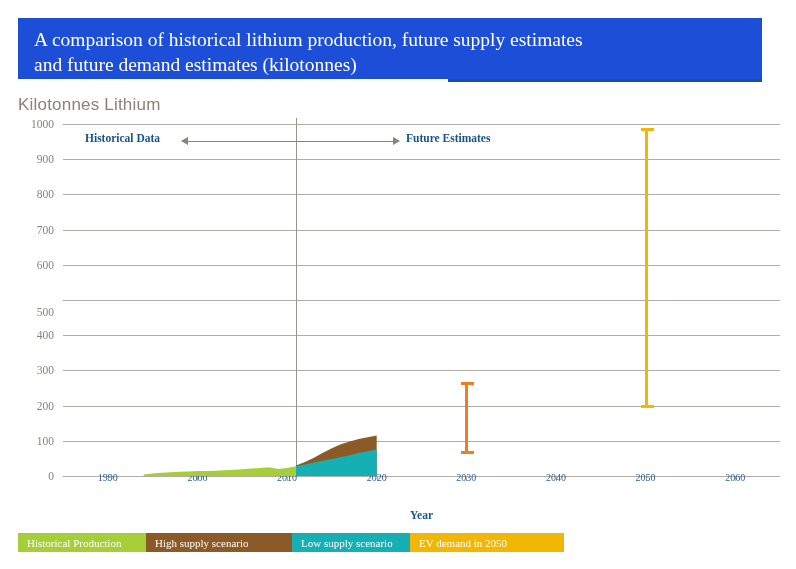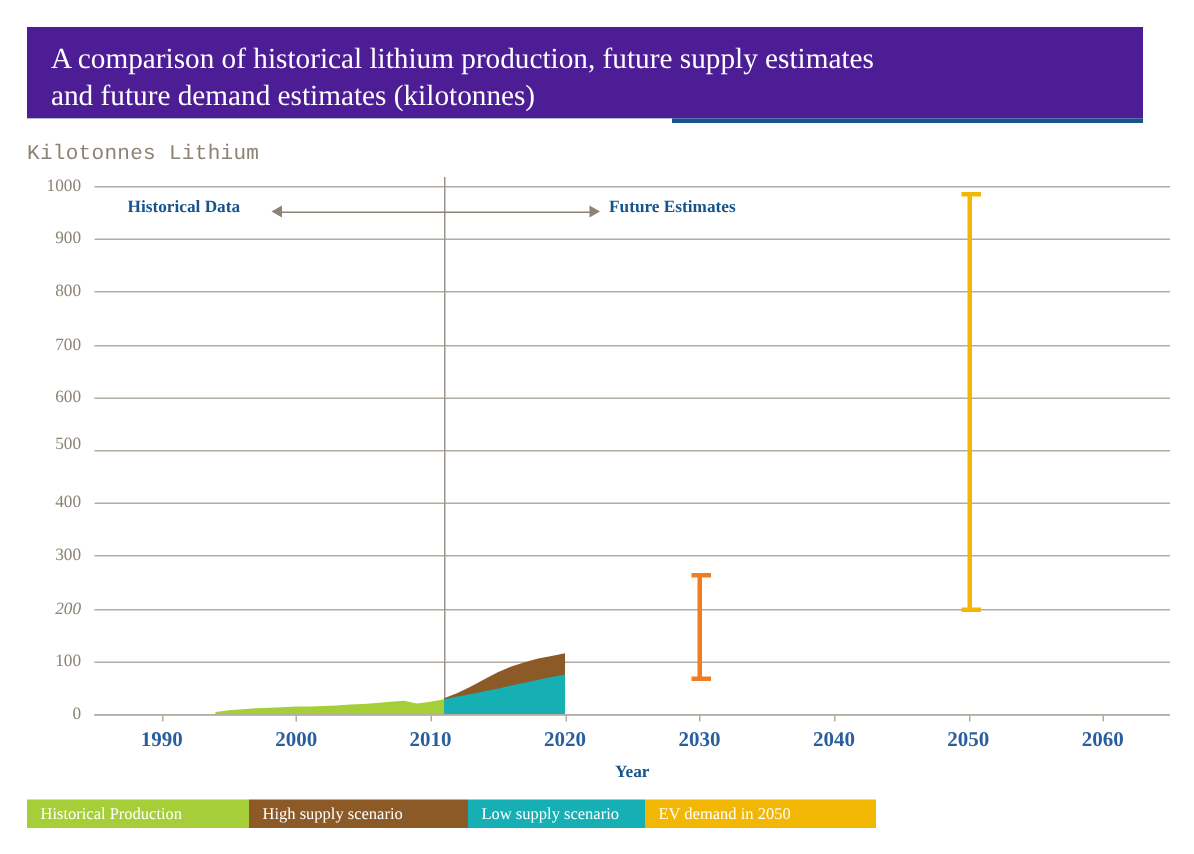--- a/index.html
+++ b/index.html
@@ -10,42 +10,42 @@
     font-family: "Liberation Serif", serif;
     overflow: hidden;
   }
   #root { position: relative; width: 796px; height: 569px; background:#fff; }
 
   
   .title-banner {
     position: absolute;
     left: 18px; top: 18px;
     width: 744px; height: 61px;
-    background: #4c1d95;
+    background: #1d4ed8;
     color: #ffffff;
     padding: 9px 16px 0 16px;
     font-size: 19.5px;
     line-height: 25px;
     font-family: "Liberation Serif", serif;
   }
   .title-banner .ln { display:block; white-space: nowrap; }
   .title-underline {
     position:absolute; left:18px; top:79px; width:744px; height:3px;
     background:#17548C;
   }
   .title-underline-accent {
     position:absolute; left:18px; top:79px; width:430px; height:3px;
     background:#ffffff;
   }
 
   
   .ylabel {
     position:absolute; left:18px; top:95px;
-    font-size:14px; color:#8c8275;
-    font-family:Liberation Mono, monospace;
+    font-size:17px; color:#8c8275;
+    font-family:Liberation Sans, sans-serif;
     letter-spacing:.2px;
   }
 
   
   .plot {
     position:absolute;
     left:63px; top:124px;
     width:717px; height:352px;
   }
   .gridline {
@@ -59,24 +59,23 @@
     font-family:"Liberation Serif", serif;
   }
   .baseline {
     position:absolute; left:0; top:352px; width:717px; height:1px;
     background:#9a948c;
   }
   .xtickmark {
     position:absolute; top:352px; width:1px; height:5px; background:#b3aca2;
   }
   .xtick {
-    position:absolute; top:362px; transform:translateX(-50%);
-    font-size:14px; color:#2a5f9e; white-space:nowrap;
-    font-family:"Liberation Serif", serif;
-    font-weight:bold;
+    position:absolute; top:348px; transform:translateX(-50%);
+    font-size:10px; color:#2a5f9e; white-space:nowrap;
+    font-family:"Liberation Serif", serif;
   }
   .xaxis-title {
     position:absolute; top:385px; left:0; width:717px; text-align:center;
     font-size:11.5px; font-weight:bold; color:#17548C;
     font-family:"Liberation Serif", serif;
   }
 
   
   .divider {
     position:absolute; top:-6px; width:1px; height:358px;
@@ -137,27 +136,27 @@
   <div class="ylabel">Kilotonnes Lithium</div>
 
   <div class="plot" id="plot">
     <div class="baseline"></div>
     <div class="xaxis-title">Year</div>
   <div class="gridline" style="top: 352px;"></div>
       <div class="ytick" style="top: 352px;">0</div>
       <div class="gridline" style="top: 316.8px;"></div>
       <div class="ytick" style="top: 316.8px;">100</div>
       <div class="gridline" style="top: 281.6px;"></div>
-      <div class="ytick" style="top: 281.6px; font-style: italic;">200</div>
+      <div class="ytick" style="top: 281.6px;">200</div>
       <div class="gridline" style="top: 246.4px;"></div>
       <div class="ytick" style="top: 246.4px;">300</div>
       <div class="gridline" style="top: 211.2px;"></div>
       <div class="ytick" style="top: 211.2px;">400</div>
       <div class="gridline" style="top: 176px;"></div>
-      <div class="ytick" style="top: 172px;">500</div>
+      <div class="ytick" style="top: 188px;">500</div>
       <div class="gridline" style="top: 140.8px;"></div>
       <div class="ytick" style="top: 140.8px;">600</div>
       <div class="gridline" style="top: 105.6px;"></div>
       <div class="ytick" style="top: 105.6px;">700</div>
       <div class="gridline" style="top: 70.4px;"></div>
       <div class="ytick" style="top: 70.4px;">800</div>
       <div class="gridline" style="top: 35.2px;"></div>
       <div class="ytick" style="top: 35.2px; padding-left: 20px;">900</div>
       <div class="gridline" style="top: 0px;"></div>
       <div class="ytick" style="top: 0px;">1000</div>
@@ -190,19 +189,19 @@
       </svg>
       <div class="rangebar" style="left: 402.312px; top: 257.664px; height: 72.512px; background: rgb(240, 125, 34);"></div>
       <div class="rangecap" style="left: 403.312px; top: 257.664px; background: rgb(240, 125, 34);"></div>
       <div class="rangecap" style="left: 403.312px; top: 327.176px; background: rgb(240, 125, 34);"></div>
       <div class="rangebar" style="left: 581.562px; top: 4.224px; height: 280.192px; background: rgb(242, 183, 5);"></div>
       <div class="rangecap" style="left: 582.562px; top: 4.224px; background: rgb(242, 183, 5);"></div>
       <div class="rangecap" style="left: 582.562px; top: 281.416px; background: rgb(242, 183, 5);"></div>
     </div>
 
   <div class="legend" id="legend">
-      <div class="legend-item" style="background: rgb(166, 206, 57); width: 148px;">Historical Production</div>
+      <div class="legend-item" style="background: rgb(166, 206, 57); width: 128px;">Historical Production</div>
       <div class="legend-item" style="background: rgb(139, 90, 38); width: 146px;">High supply scenario</div>
       <div class="legend-item" style="background: rgb(22, 175, 180); width: 118px;">Low supply scenario</div>
       <div class="legend-item" style="background: rgb(242, 183, 5); width: 154px;">EV demand in 2050</div>
     </div>
 
 </div>
 
 </body></html>

